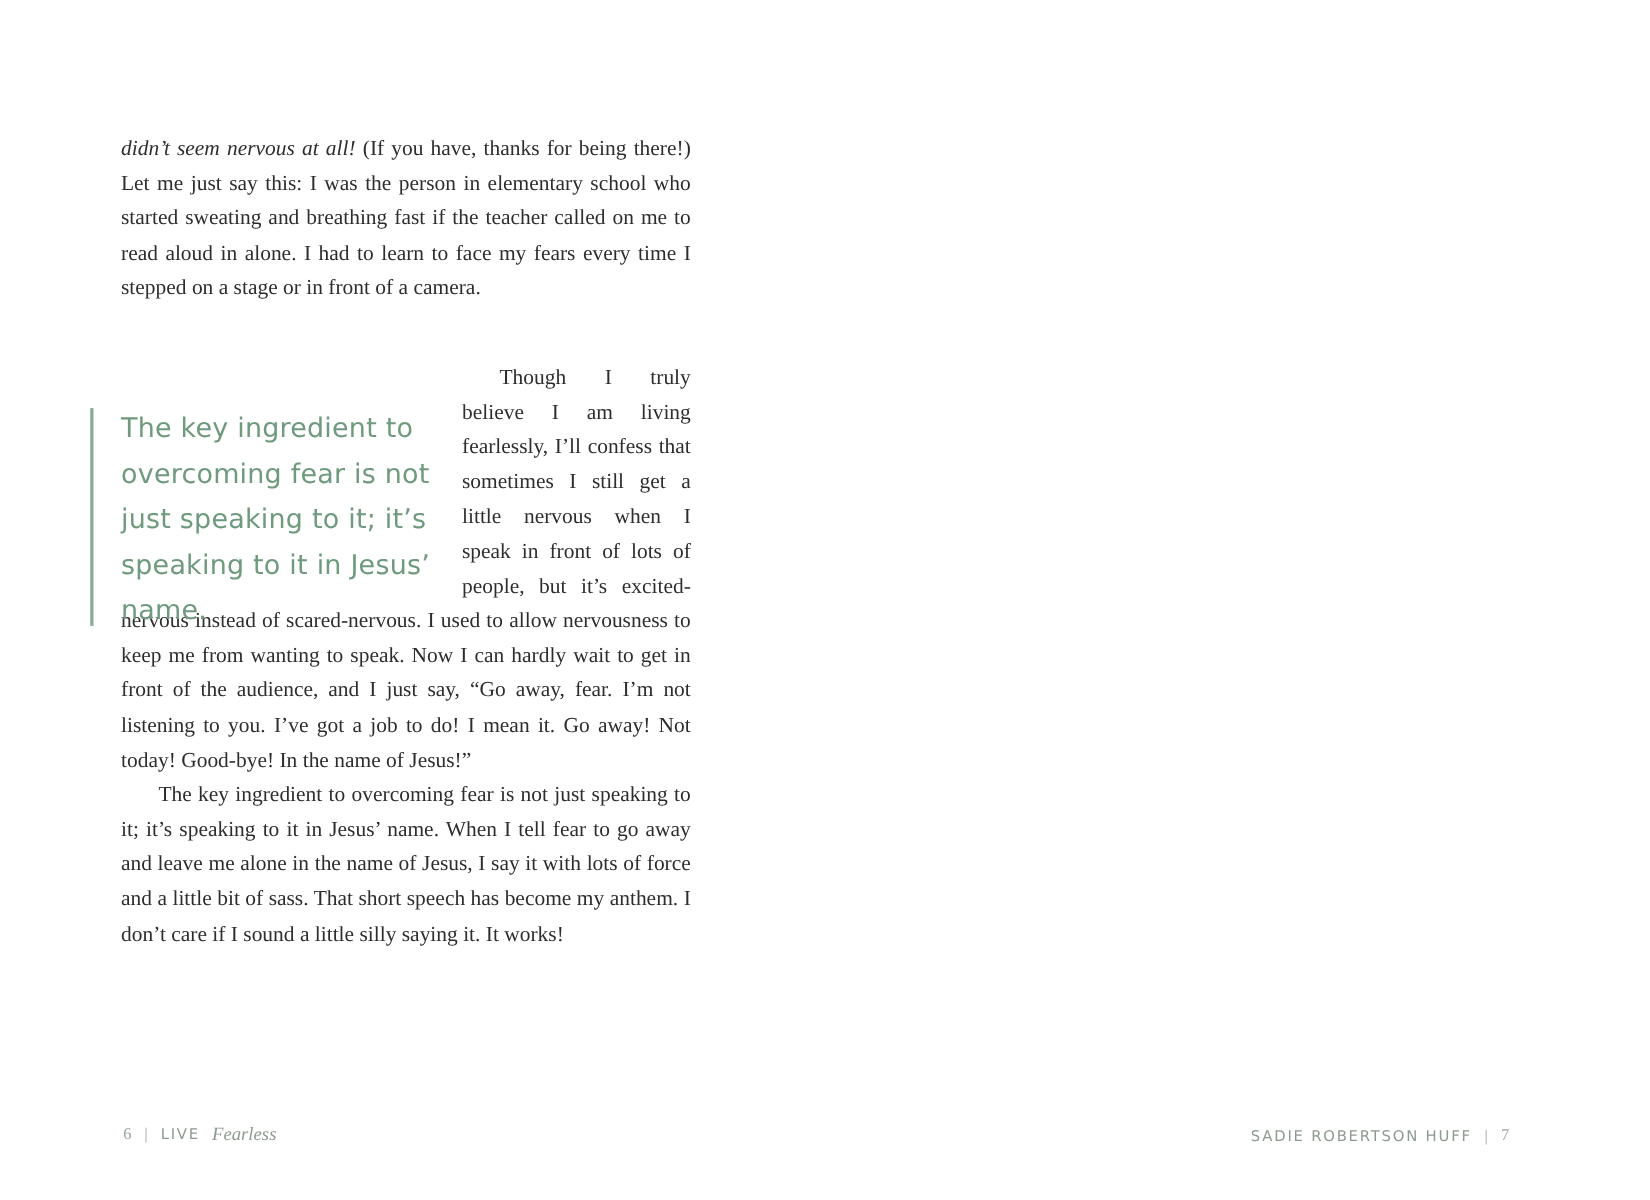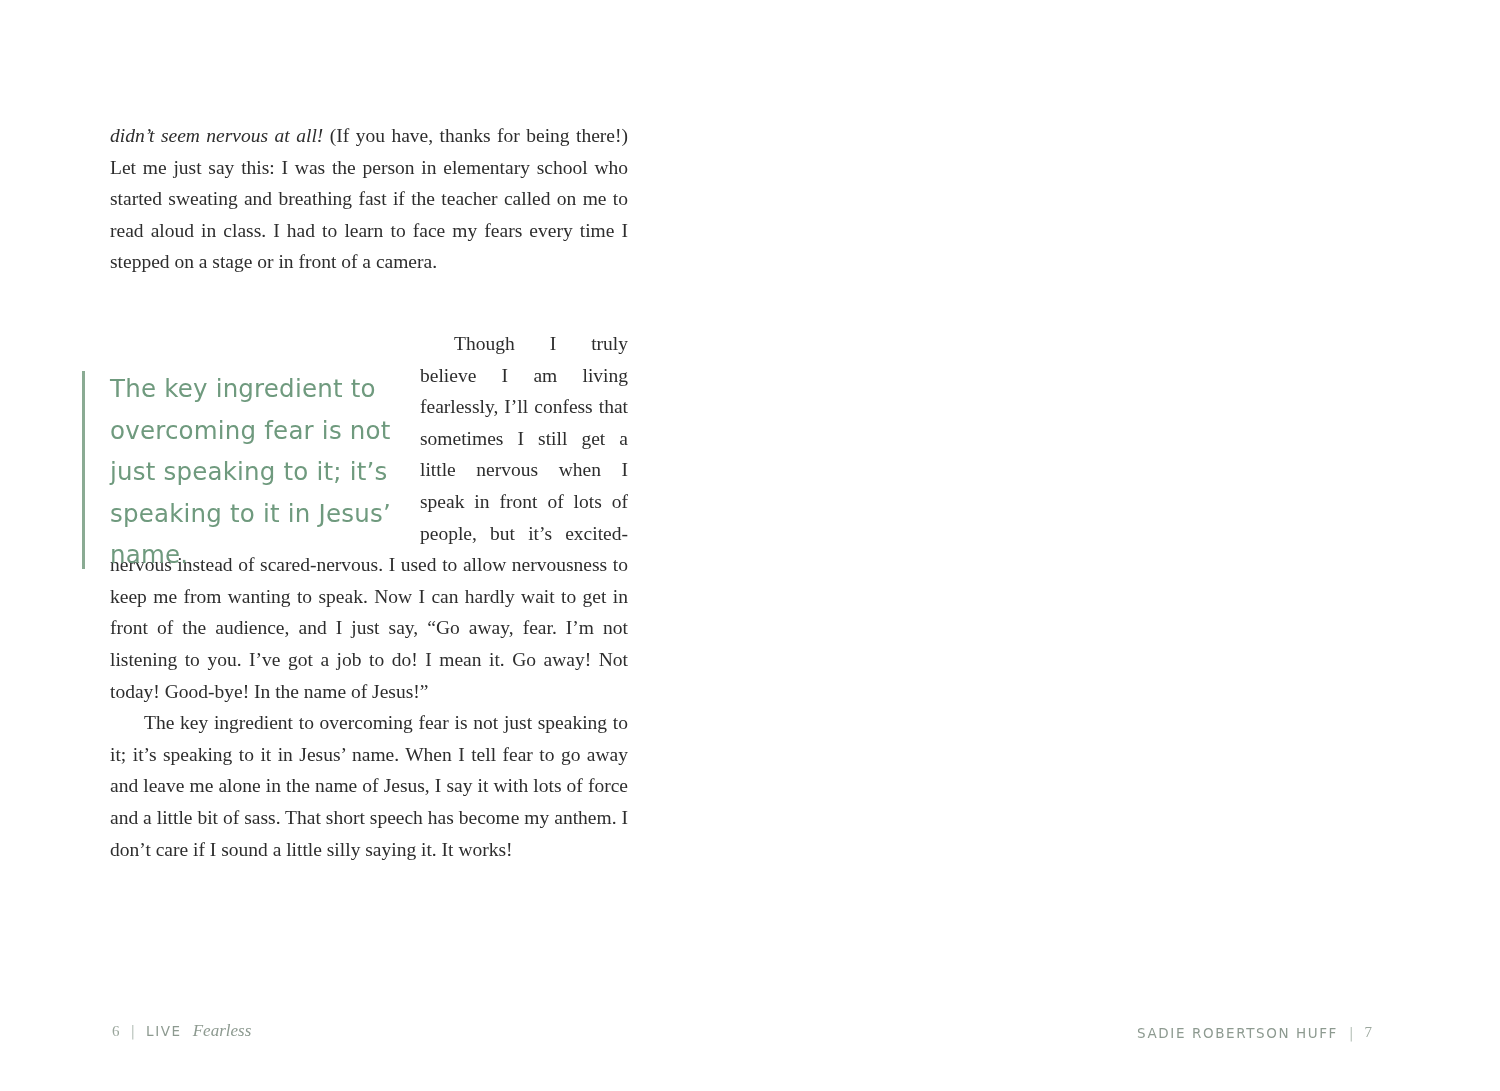--- a/index.html
+++ b/index.html
@@ -125,21 +125,21 @@
   #footer-right { right: 128px; }
 </style>
 </head>
 <body>
 
 <div class="spread">
 
   <div class="page page-left">
 
     <div class="col" id="left-top">
-      <p><em>didn’t seem nervous at all!</em><span> (If you have, thanks for being there!) Let me just say this: I was the person in elementary school who started sweating and breathing fast if the teacher called on me to read aloud in class. I had to learn to face my fears every time I stepped on a stage or in front of a camera.</span></p>
+      <p><em>didn’t seem nervous at all!</em><span> (If you have, thanks for being there!) Let me just say this: I was the person in elementary school who started sweating and breathing fast if the teacher called on me to read aloud in alone. I had to learn to face my fears every time I stepped on a stage or in front of a camera.</span></p>
     </div>
 
     <div class="col" id="left-body">
       <div class="pullquote-space"></div>
       <p class="indent">Though I truly believe I am living fearlessly, I’ll confess that sometimes I still get a little nervous when I speak in front of lots of people, but it’s excited-nervous instead of scared-nervous. I used to allow nervousness to keep me from wanting to speak. Now I can hardly wait to get in front of the audience, and I just say, “Go away, fear. I’m not listening to you. I’ve got a job to do! I mean it. Go away! Not today! Good-bye! In the name of Jesus!”</p>
       <p class="indent">The key ingredient to overcoming fear is not just speaking to it; it’s speaking to it in Jesus’ name. When I tell fear to go away and leave me alone in the name of Jesus, I say it with lots of force and a little bit of sass. That short speech has become my anthem. I don’t care if I sound a little silly saying it. It works!</p>
     </div>
 
     <div id="pq-left-rule"></div>
     <div class="pullquote" id="pq-left">The key ingredient to overcoming fear is not just speaking to it; it’s speaking to it in Jesus’ name.</div>

